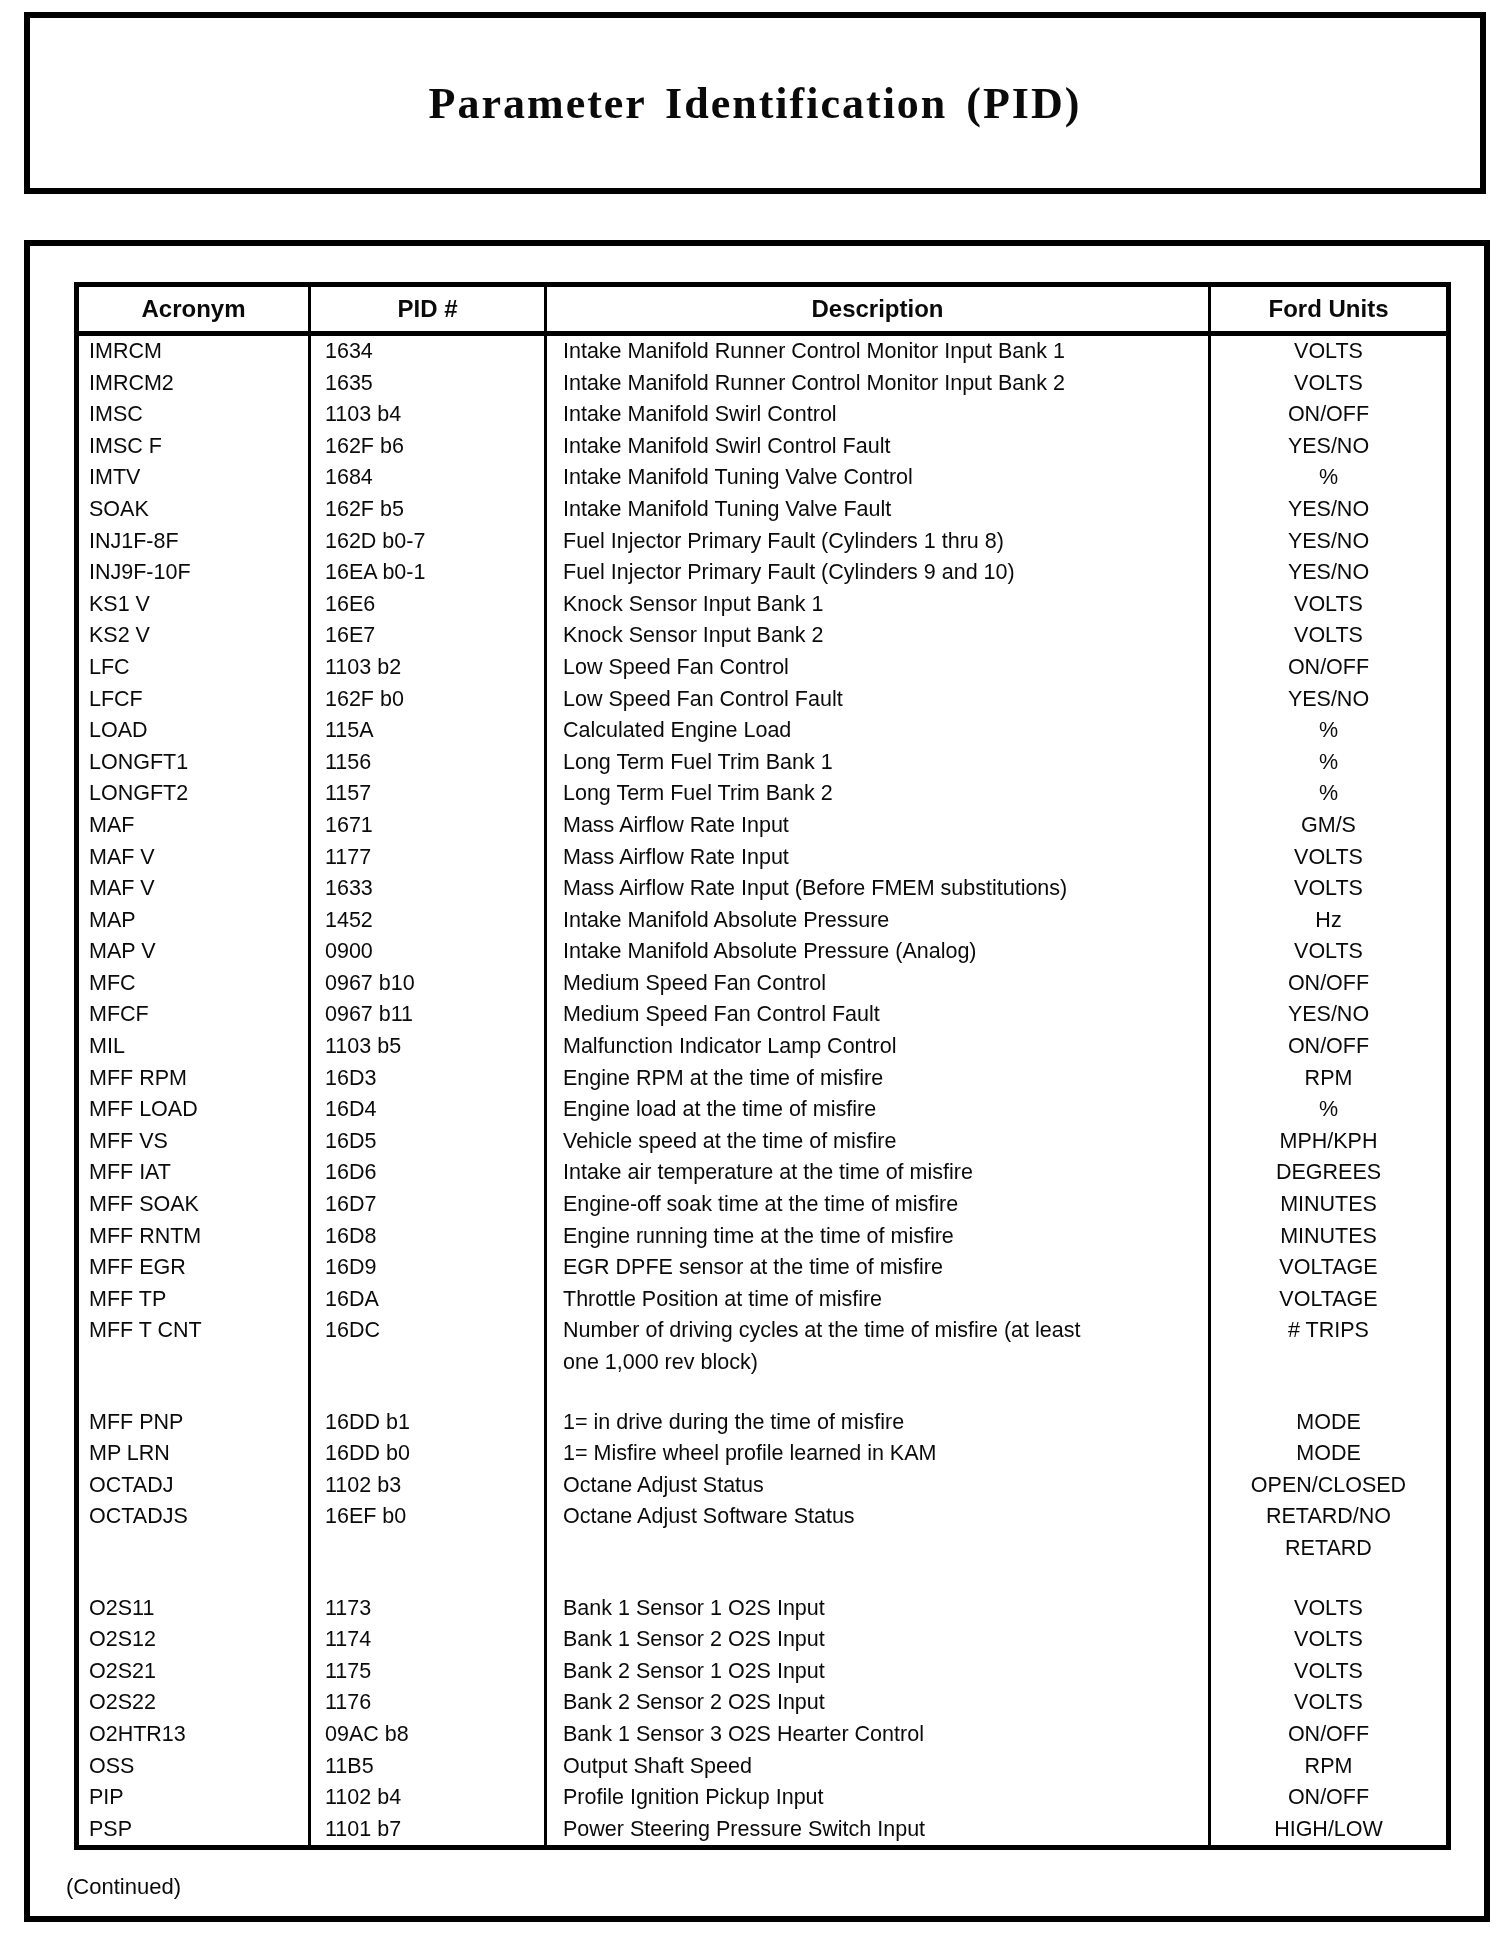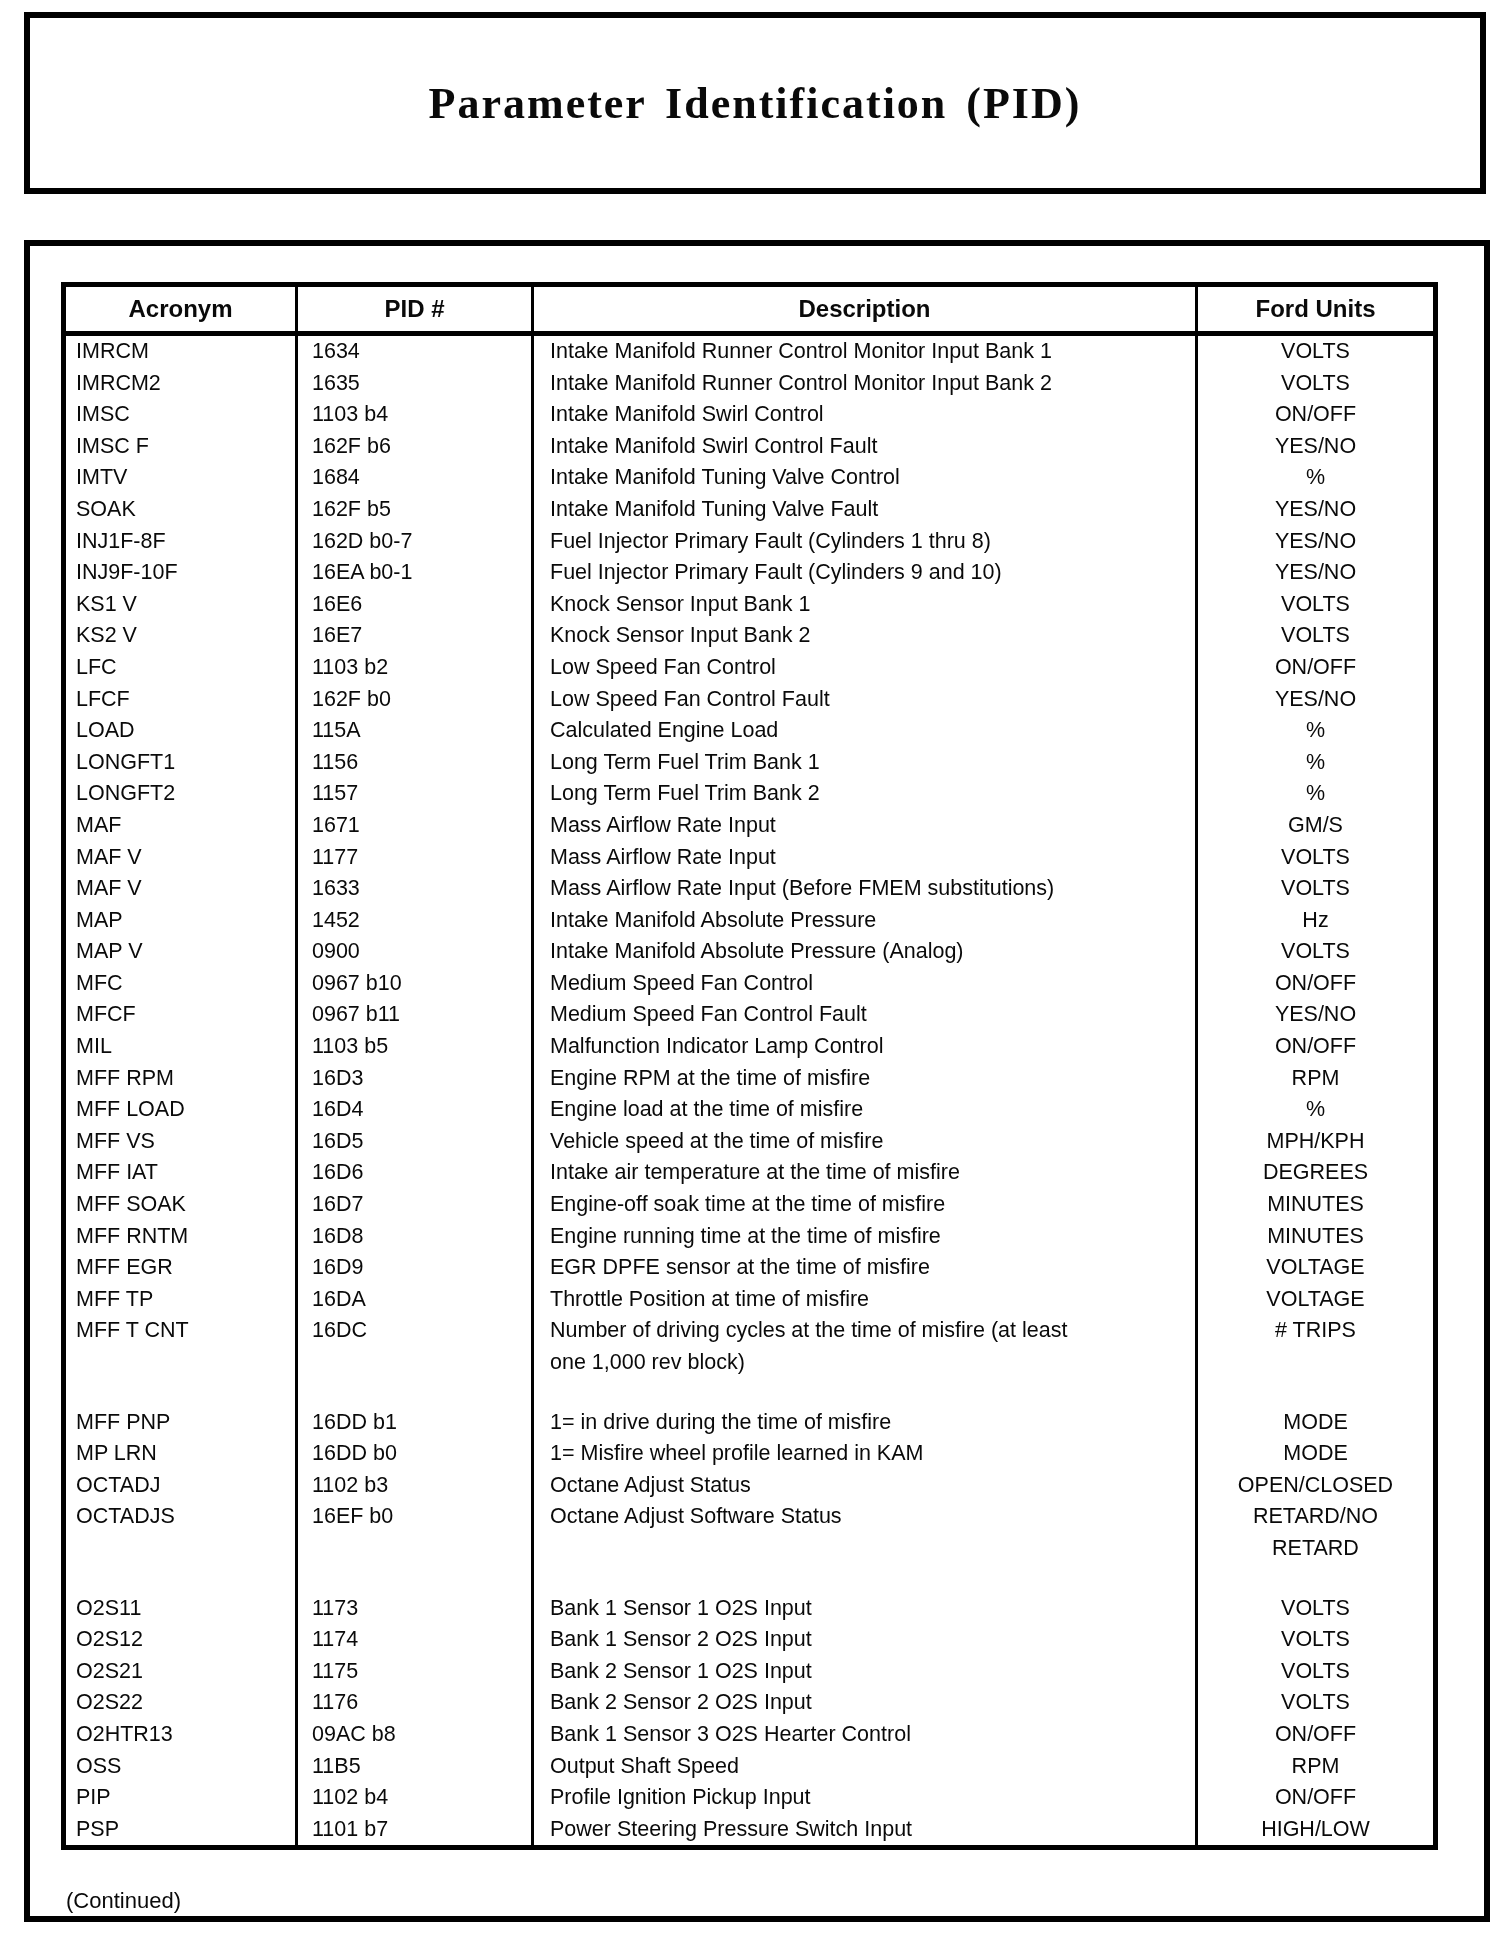--- a/index.html
+++ b/index.html
@@ -43,21 +43,21 @@
     left: 24px;
     top: 240px;
     width: 1466px;
     height: 1682px;
     border: 6px solid #000;
     box-sizing: border-box;
   }
   
   table.pid-table {
     position: absolute;
-    left: 31px;
+    left: 44px;
     top: 36px;
     width: 1372px;
     border-collapse: collapse;
     table-layout: fixed;
     border: 5px solid #000;
   }
   col.c-acronym { width: 233px; }
   col.c-pid     { width: 236px; }
   col.c-desc    { width: 664px; }
   col.c-units   { width: 239px; }
@@ -94,21 +94,20 @@
   tbody tr:nth-child(36) td {
     vertical-align: top;
     padding-bottom: 28px;
   }
 
   .continued {
     position: absolute;
     left: 36px;
     top: 1628px;
     font-size: 22px;
-    margin-top: 14px;
   }
 </style>
 </head>
 <body>
 
 <div class="page">
 
   <div class="title-box">
     <h1>Parameter Identification (PID)</h1>
   </div>

